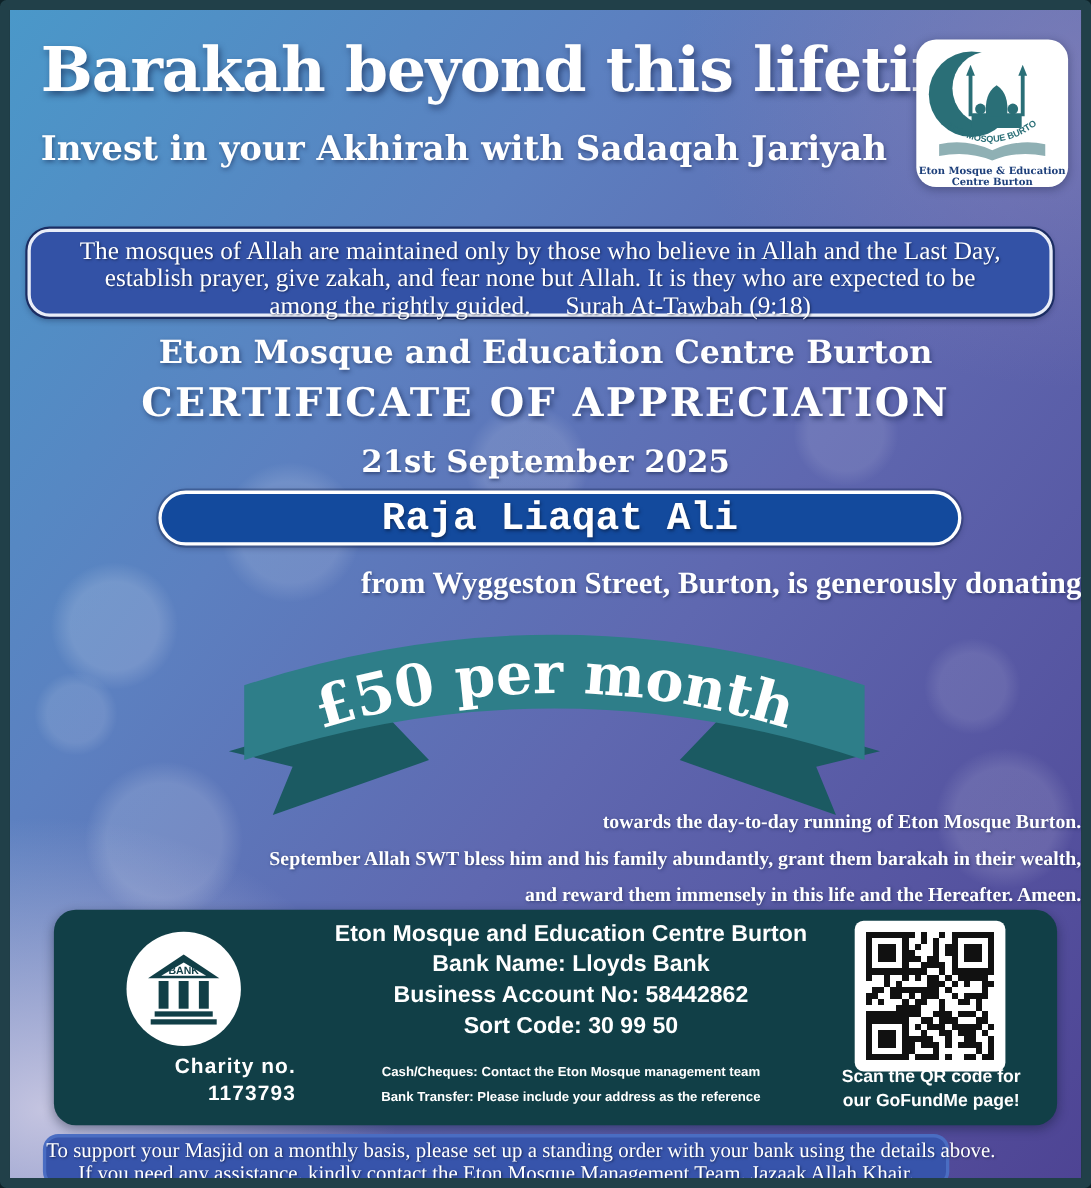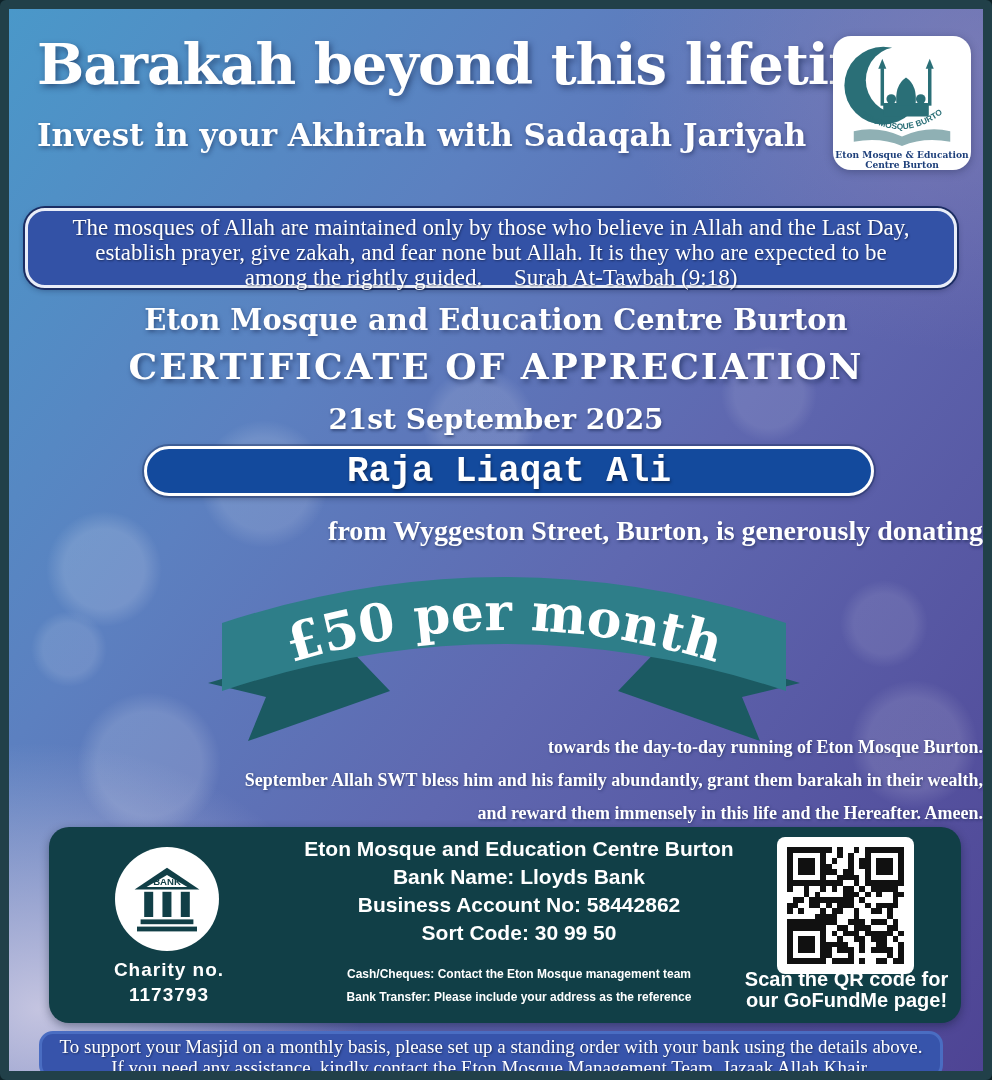--- a/index.html
+++ b/index.html
@@ -94,38 +94,38 @@
     left:40px; top:818px; width:912px; height:196px;
     background:#113f47; border-radius:20px; box-shadow:0 3px 10px rgba(10,20,40,.4);
     font-family:"Liberation Sans","DejaVu Sans",sans-serif;
   }
   .bank-badge{
     position:absolute; left:66px; top:20px; width:104px; height:104px;
     background:#fff; border-radius:50%;
   }
   .bank-badge svg{width:72px; height:72px; margin:16px;}
   .charity{
-    position:absolute; left:20px; top:130px; width:200px; text-align:center;
+    position:absolute; left:20px; top:130px; width:200px; text-align:right;
     font-size:19px; font-weight:700; letter-spacing:1px; line-height:25px;
   }
   .bank-lines{position:absolute; left:200px; top:8px; width:540px; text-align:center;}
   .bank-lines .b1{font-size:21px; font-weight:700; line-height:28px;}
   .bank-lines .b2{font-size:12px; font-weight:700; line-height:23px; white-space:nowrap;}
   .bank-lines .gap{margin-top:16px;}
   .qr-box{
     position:absolute; left:728px; top:10px; width:117px; height:117px;
     background:#fff; border-radius:8px; padding:10px;
   }
   .qr-box svg{width:100%; height:100%; shape-rendering:crispEdges;}
   .qr-caption{
     position:absolute; left:690px; top:142px; width:215px; text-align:center;
-    font-size:20px; font-weight:700; line-height:21px;
+    font-size:16px; font-weight:700; line-height:21px;
   }
   .footer-box{
-    left:30px; top:1022px; width:904px; height:48px; box-sizing:border-box;
+    left:30px; top:1022px; width:824px; height:48px; box-sizing:border-box;
     background:#3754ab; border:3px solid #4a6dc2; border-radius:14px;
     text-align:center; font-size:19px; line-height:21px; padding-top:2px;
     text-shadow:1px 1px 2px rgba(10,20,50,.6);
   }
   .footer-box div{white-space:nowrap;}
 </style>
 </head>
 <body>
 
 <div class="poster">

